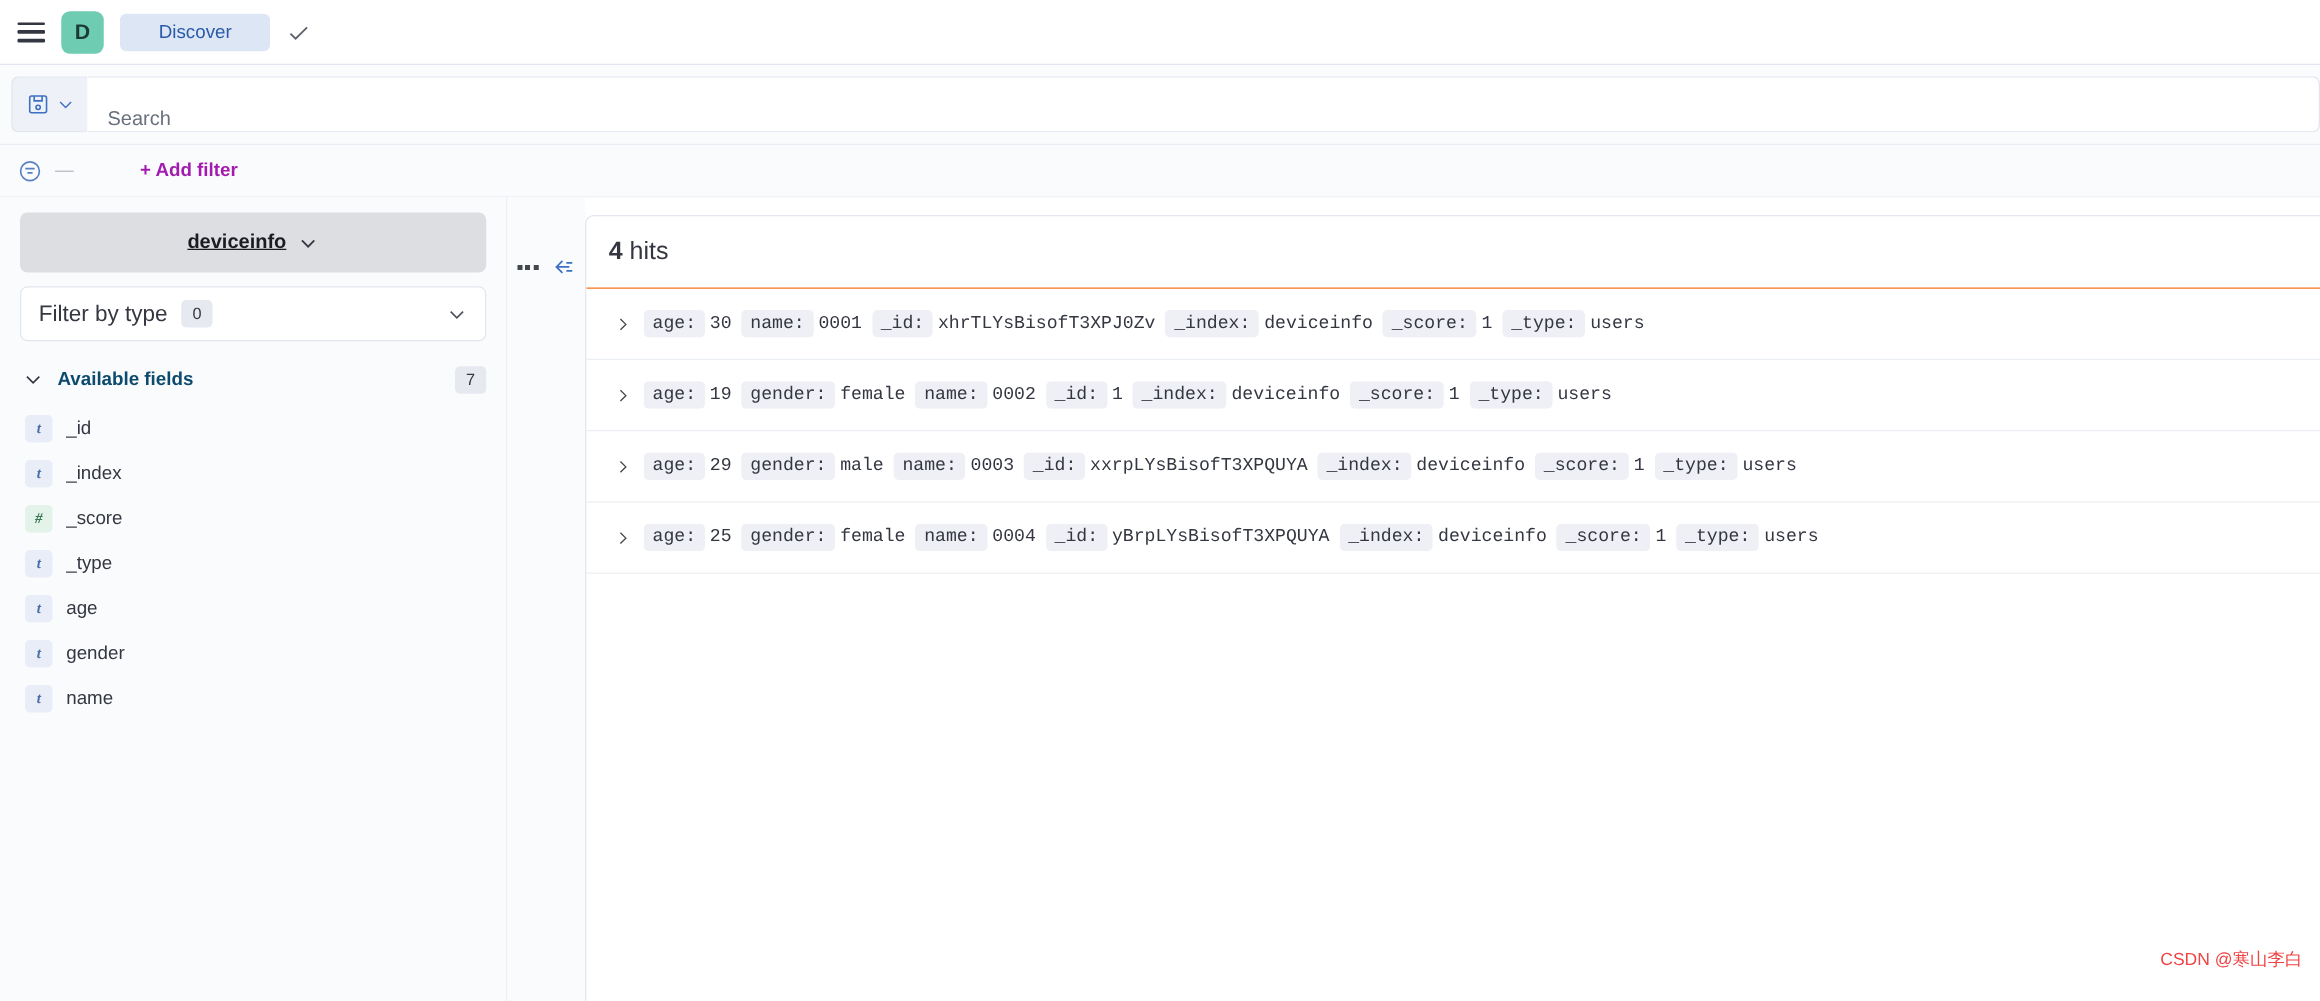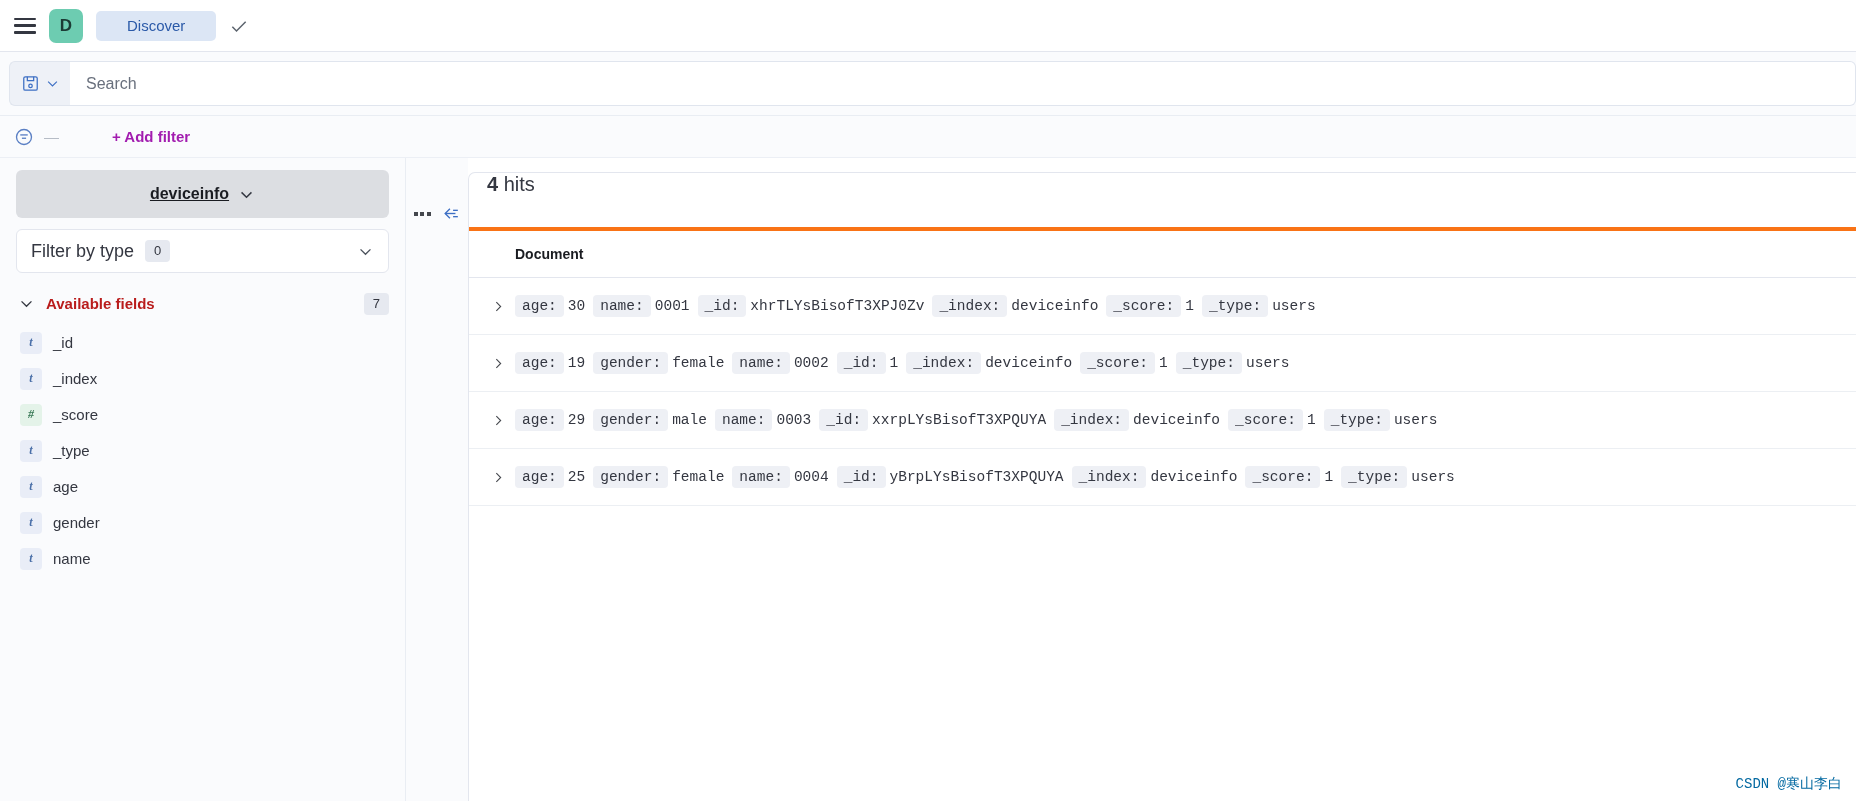--- a/index.html
+++ b/index.html
@@ -56,21 +56,21 @@
     gap: 5px;
     color: #3d6fc4;
     cursor: pointer;
   }
   .search-field {
     flex: 1;
     background: #ffffff;
     border: 1px solid #e0e5ee;
     border-left: none;
     border-radius: 0 6px 6px 0;
-    display: flex; align-items: center;
+    display: flex; align-items: flex-end;
     padding: 0 16px;
     font-size: 16px;
     color: #6a717d;
   }
   .search-field input {
     width: 100%; border: none; outline: none;
     font-size: 16px; font-family: inherit; color: #343741;
     background: transparent;
   }
   .search-field input::placeholder { color: #69707d; }
@@ -153,21 +153,21 @@
     line-height: 1.2;
   }
   .filter-by-type .chev { margin-left: auto; color: #4b525c; }
 
   .section-head {
     display: flex; align-items: center; gap: 11px;
     padding: 4px 0 4px 2px;
     margin-bottom: 6px;
     cursor: pointer;
   }
-  .section-head .title { font-size: 15px; font-weight: 700; color: #b91c1c; }
+  .section-head .title { font-size: 15px; font-weight: 700; color: #0c4a6e; }
   .section-head .count-badge { margin-left: auto; }
 
   .field-list { display: flex; flex-direction: column; }
   .field-item {
     display: flex; align-items: center; gap: 11px;
     height: 36px;
     padding-left: 4px;
     cursor: pointer;
   }
   .type-icon {
@@ -205,23 +205,23 @@
     background: #ffffff;
     border: 1px solid #e3e6ee;
     border-radius: 7px 0 0 0;
     border-right: none; border-bottom: none;
     display: flex; flex-direction: column;
     overflow: hidden;
     margin-top: 14px;
   }
   .hits-bar {
     height: 58px; min-height: 58px;
-    display: flex; 
+    display: flex; align-items: center;
     padding: 0 18px;
-    border-bottom: 4px solid #f97316;
+    border-bottom: 1px solid #f97316;
   }
   .hits-text { font-size: 20px; color: #343741; }
   .hits-text b { font-weight: 700; }
   .docs-header {
     height: 47px; min-height: 47px;
     display: flex; align-items: center;
     border-bottom: 1px solid #e3e6ee;
     padding-left: 46px;
   }
   .docs-header .col { font-size: 14px; font-weight: 700; color: #1a1c21; }
@@ -251,24 +251,24 @@
   .fld-key {
     background: #eef0f5;
     border-radius: 4px;
     padding: 3px 7px;
     color: #343741;
   }
   .fld-val { padding-right: 4px; }
 
   .watermark {
     position: absolute;
-    right: 14px; bottom: 8px;
+    right: 14px; bottom: 24px;
     font-size: 14px;
-    color: #0369a1;
-    font-family: Liberation Mono, monospace;
+    color: #ef4444;
+    font-family: Liberation Sans, sans-serif;
   }
 </style>
 </head>
 <body>
 
 <div class="app">
 
   <div class="topnav">
     <div class="hamburger">
       <span></span>
@@ -387,23 +387,20 @@
 
     <div class="main">
       <div class="docs-panel">
 
         <div class="hits-bar">
           <div class="hits-text">
             <b>4</b><span>&nbsp;</span><span>hits</span>
           </div>
         </div>
 
-        <div class="docs-header">
-          <span class="col">Document</span>
-        </div>
 
         <div id="doc-rows">
             <div class="doc-row">
               <div class="expand-btn">
                 <svg viewBox="0 0 24 24" fill="none" stroke="currentColor" stroke-width="2">
                   <polyline points="8,4 16,12 8,20"></polyline>
                 </svg>
               </div>
               <div class="doc-content">
                 <span class="fld-key">age:</span>

